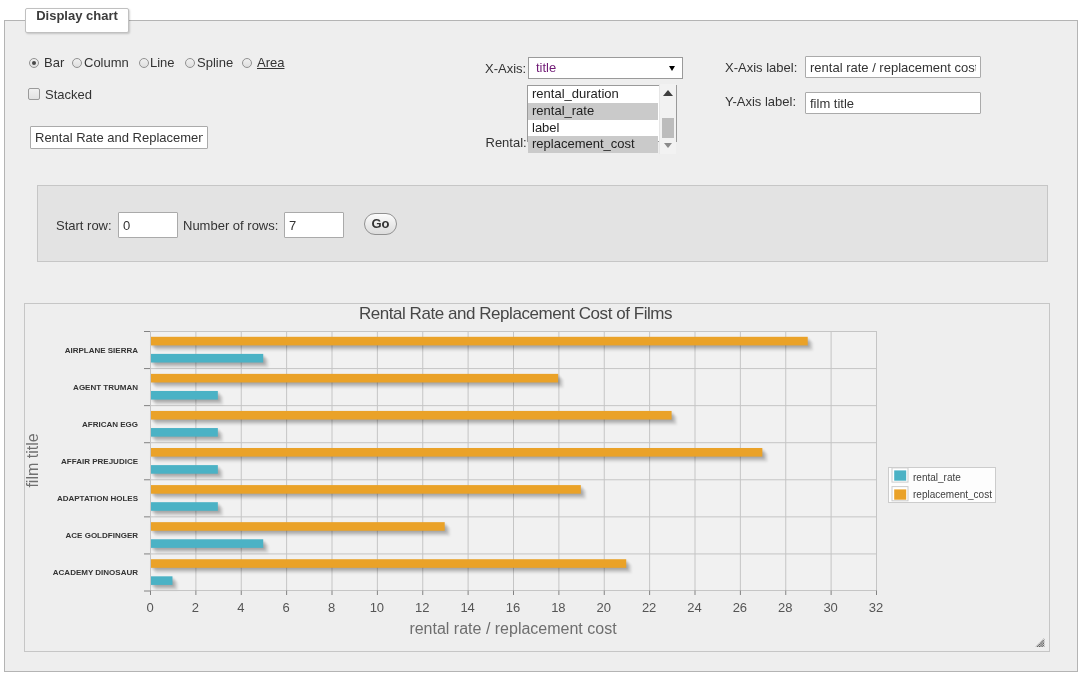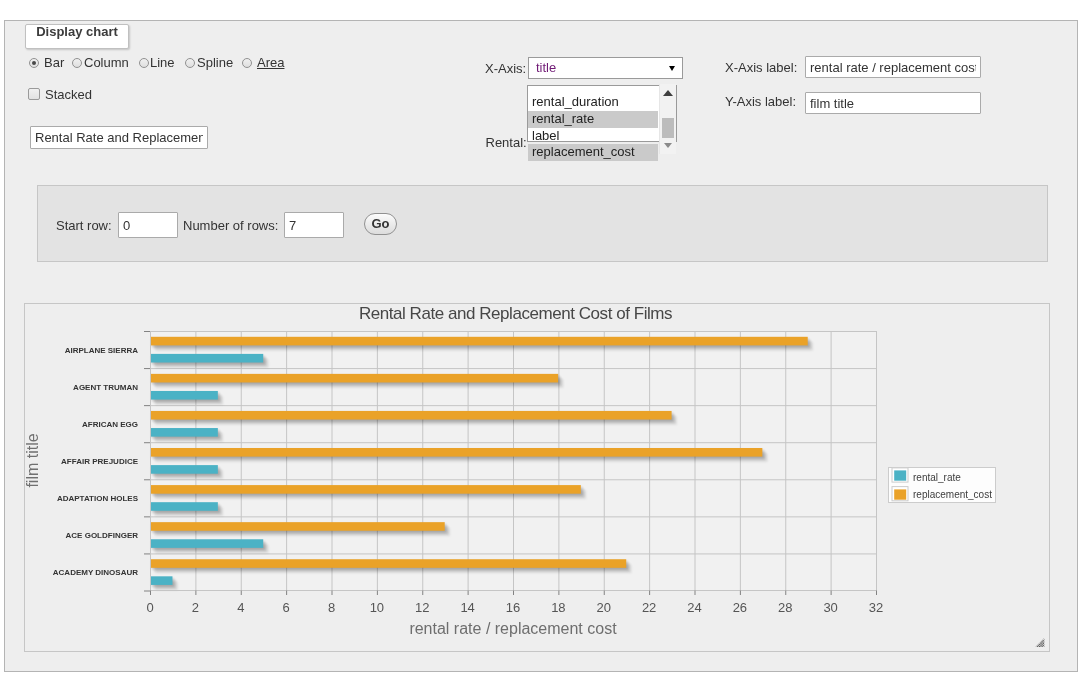--- a/index.html
+++ b/index.html
@@ -3,21 +3,21 @@
 <meta charset="utf-8">
 <style>
 * { box-sizing: border-box; margin:0; padding:0; }
 html,body { width:1081px; height:681px; background:#fff; font-family:"Liberation Sans",sans-serif; position:relative; overflow:hidden; }
 .abs { position:absolute; }
 #fieldset {
   left:4px; top:20px; width:1074px; height:652px;
   background:#eeeeee; border:1px solid #b4b4b4;
 }
 #legendbox {
-  left:25px; top:24px; width:104px; height:25px;
+  left:25px; top:8px; width:104px; height:25px;
   background:#fff; border:1px solid #c0c0c0; border-radius:2px;
   box-shadow:1px 1px 2px rgba(0,0,0,0.18);
   font-size:13px; font-weight:bold; color:#3c3c3c;
   line-height:12px; padding-top:1px; text-align:center;
 }
 .lbl { font-size:13px; color:#333; }
 
 .radio { display:inline-block; width:10px; height:10px; border-radius:50%;
   border:1px solid #919191; background:linear-gradient(#f0f0f0,#dfdfdf); }
 .radio.on::after { content:""; position:absolute; left:2px; top:2px; width:4px; height:4px;
@@ -32,21 +32,21 @@
 #xsel {
   left:528px; top:57px; width:155px; height:22px;
   background:#fff; border:1px solid #9a9a9a; font-size:13px; color:#701a75;
   line-height:20px; padding-left:7px;
 }
 #xsel .arr { position:absolute; right:7px; top:8px; width:0; height:0;
   border-left:3.5px solid transparent; border-right:3.5px solid transparent; border-top:5px solid #000; }
 
 #listbox {
   left:527px; top:85px; width:150px; height:57px;
-  background:#fff; border:1px solid #9a9a9a; padding-top:8px;
+  background:#fff; border:1px solid #9a9a9a; padding-top:0;
 }
 #listbox .opt { height:16.8px; line-height:16.8px; font-size:13px; color:#222; padding-left:4px;
   width:130px; white-space:nowrap; overflow:hidden; }
 #listbox .sel { background:#cacaca; }
 #sbar { position:absolute; right:0; top:-2px; width:17px; height:69.5px; background:#f2f2f2; border-left:1px solid #e6e6e6; }
 #sbar .thumb { position:absolute; left:2px; top:33.5px; width:12px; height:20px; background:#bcbcbc; }
 #sbar .a { position:absolute; width:0; height:0; }
 #sbar .up { left:3px; top:5.5px; border-left:5.5px solid transparent; border-right:5.5px solid transparent; border-bottom:6.5px solid #3f3f3f; }
 #sbar .dn { left:4px; bottom:6px; border-left:4.5px solid transparent; border-right:4.5px solid transparent; border-top:5px solid #8a8a8a; }
 

